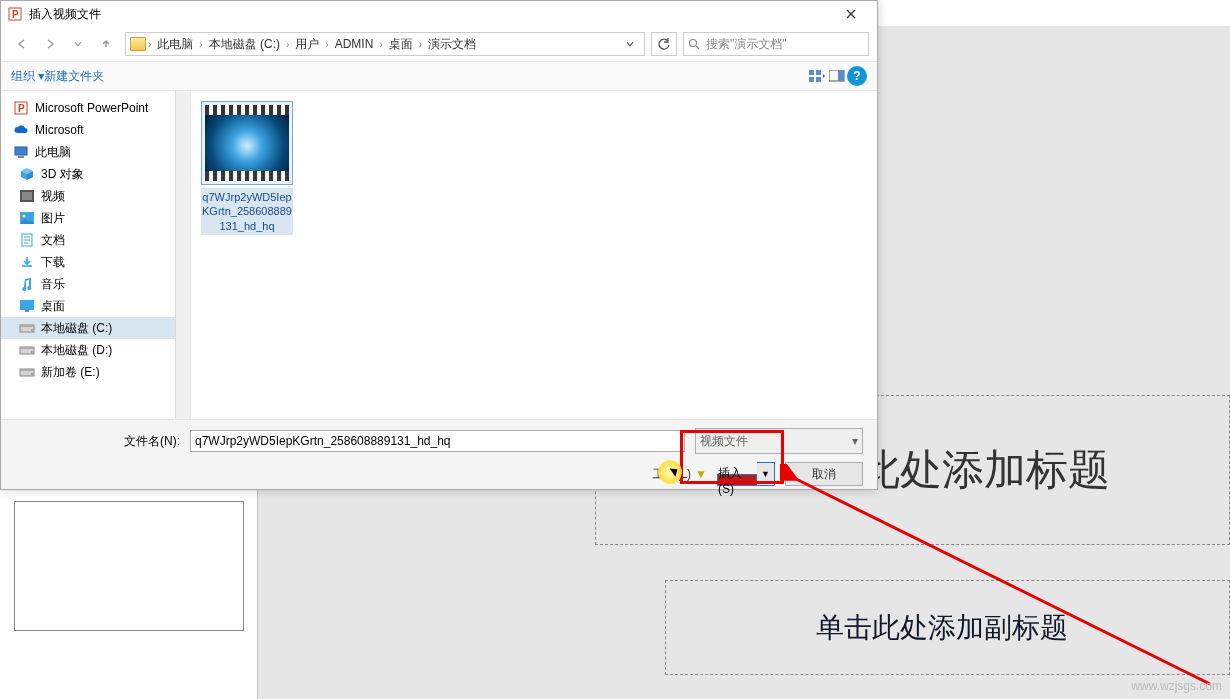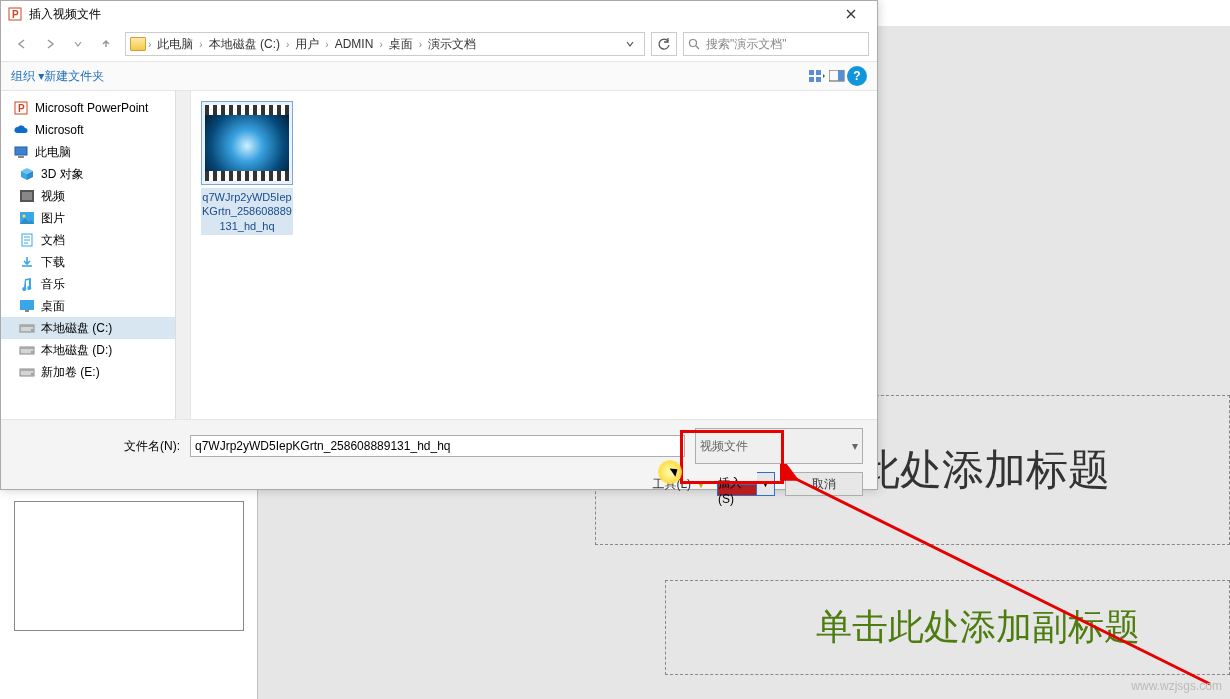--- a/index.html
+++ b/index.html
@@ -6,21 +6,21 @@
   body { background: #f0f0f0; width: 1230px; height: 699px; position: relative; overflow: hidden; }
 
   
   .ppt-window { position: absolute; top: 0; left: 0; right: 0; bottom: 0; background: #fff; }
   .ppt-titlebar { height: 26px; background: #fff; display: flex; align-items: center; justify-content: center; font-size: 12px; color: #444; }
   .ppt-body { display: flex; height: calc(100% - 26px); }
   .thumb-panel { width: 258px; background: #fff; border-right: 1px solid #bfbfbf; padding-top: 475px; display: flex; flex-direction: column; align-items: center; }
   .thumb-slide { width: 230px; height: 130px; background: #fff; border: 1px solid #888; }
   .slide-area { flex: 1; background: #e6e6e6; position: relative; }
   .placeholder-title { position: absolute; top: 395px; left: 595px; right: 0; height: 150px; border: 1px dashed #888; display: flex; align-items: center; padding-left: 220px; font-size: 42px; font-family: SimSun, serif; color: #333; overflow: hidden; white-space: nowrap; }
-  .placeholder-sub { position: absolute; top: 580px; left: 665px; right: 0; height: 95px; border: 1px dashed #888; display: flex; align-items: center; padding-left: 150px; font-size: 36px; font-family: Liberation Serif, serif; color: #4d7c0f; overflow: hidden; white-space: nowrap; }
+  .placeholder-sub { position: absolute; top: 580px; left: 665px; right: 0; height: 95px; border: 1px dashed #888; display: flex; align-items: center; padding-left: 150px; font-size: 28px; font-family: Liberation Serif, serif; color: #0f172a; overflow: hidden; white-space: nowrap; }
 
   
   .file-dialog { position: absolute; top: 0; left: 0; width: 878px; height: 490px; background: #fff; border: 1px solid #aaa; box-shadow: 0 0 10px rgba(0,0,0,0.2); display: flex; flex-direction: column; }
   .dlg-titlebar { height: 26px; display: flex; align-items: center; padding: 0 6px; font-size: 12px; }
   .dlg-titlebar .ico { width: 16px; height: 16px; margin-right: 6px; display: inline-flex; align-items: center; justify-content: center; }
   .dlg-titlebar .sp { flex: 1; }
   .close-btn { width: 40px; height: 24px; display: flex; align-items: center; justify-content: center; font-size: 14px; color: #333; }
 
   .nav-row { height: 34px; display: flex; align-items: center; padding: 0 8px; gap: 6px; }
   .nav-arrows { display: flex; gap: 10px; padding: 0 4px; }
@@ -52,21 +52,21 @@
   .file-thumb { width: 92px; height: 84px; border: 1px solid #7aa7d8; background: #e8f2fc; padding: 3px; display: flex; flex-direction: column; }
   .file-thumb .film { height: 10px; background: repeating-linear-gradient(90deg, #333 0 4px, #fff 4px 8px); }
   .file-thumb .frame { flex: 1; background: radial-gradient(circle at 50% 55%, #cfefff 0%, #3aa2e0 30%, #064a7a 70%, #012038 100%); }
   .file-name { margin-top: 3px; color: #1b4b8a; line-height: 1.3; word-break: break-all; background: #d8e6f2; padding: 2px 0; }
 
   .dlg-footer { height: 70px; border-top: 1px solid #e5e5e5; display: flex; flex-direction: column; gap: 8px; padding: 8px 14px; font-size: 12px; background: #f4f4f4; }
   .footer-row { display: flex; align-items: center; gap: 10px; }
   .footer-row.right { justify-content: flex-end; }
   .lbl { width: 165px; text-align: right; }
   .fname-input { flex: 1; height: 22px; border: 1px solid #abadb3; padding: 0 4px; font-size: 12px; background: #fff; }
-  .filter-select { width: 168px; height: 36px; border: 1px solid #abadb3; background: #efefef; display: flex; align-items: center; justify-content: space-between; padding: 0 4px; color: #666; }
+  .filter-select { width: 168px; height: 26px; border: 1px solid #abadb3; background: #efefef; display: flex; align-items: center; justify-content: space-between; padding: 0 4px; color: #666; }
   .tools-link { display: flex; align-items: center; gap: 4px; color: #333; }
   .btn { width: 78px; height: 24px; border: 1px solid #adadad; background: #e7e7e7; display: flex; align-items: center; justify-content: center; color: #333; }
   .split-btn { display: flex; height: 24px; }
   .split-btn .main { width: 40px; border: 1px solid #2a6fc9; background: #b91c1c; display: flex; align-items: center; justify-content: center; margin-top: 12px; }
   .split-btn .drop { width: 18px; border: 1px solid #2a6fc9; border-left: none; background: #e7e7e7; display: flex; align-items: center; justify-content: center; font-size: 9px; }
 
   
   .red-box { position: absolute; top: 430px; left: 680px; width: 104px; height: 54px; border: 3px solid #e60000; pointer-events: none; }
   .arrow-svg { position: absolute; top: 464px; left: 780px; pointer-events: none; }
   .cursor-anno { position: absolute; top: 460px; left: 658px; width: 24px; height: 24px; border-radius: 50%; background: radial-gradient(circle, #fff59d 20%, #ffe04a 60%, rgba(255,224,74,0) 100%); pointer-events: none; }

